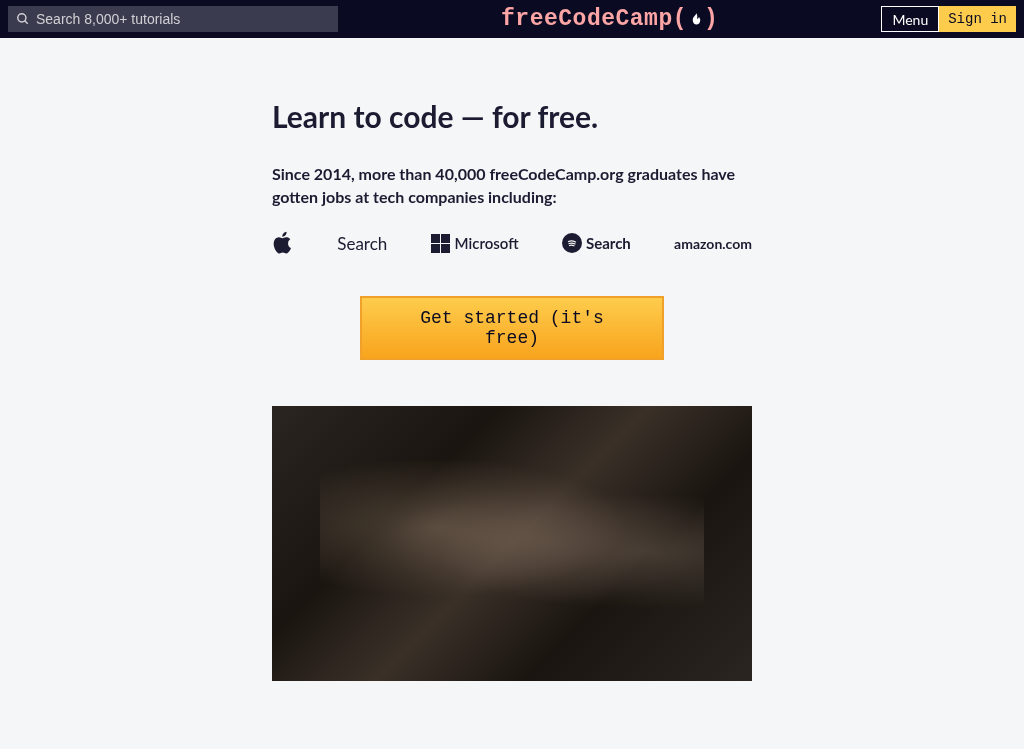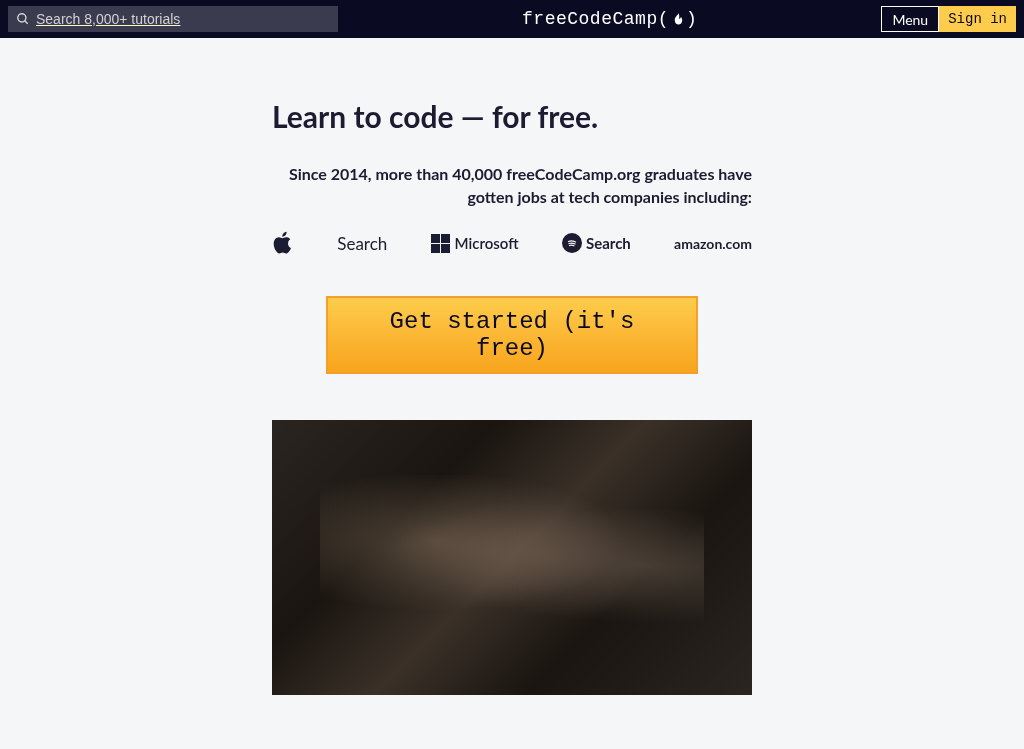--- a/index.html
+++ b/index.html
@@ -38,36 +38,35 @@
     .search-icon {
       color: #d0d0d5;
       margin-right: 6px;
       font-size: 14px;
       display: flex;
       align-items: center;
     }
     .search-input {
       background: transparent;
       border: none;
-      color: #fef9c3;
+      color: #5eead4;
       font-size: 14px;
       outline: none;
       width: 100%;
-      text-decoration: underline;
     }
     .search-input::placeholder {
       color: #d0d0d5;
     }
     .nav-center {
       display: flex;
       align-items: center;
       font-family: 'Courier New', monospace;
-      color: #ffffff;
-      font-size: 18px;
-      font-weight: normal;
+      color: #fca5a5;
+      font-size: 23px;
+      font-weight: bold;
       letter-spacing: 0.5px;
     }
     .fire-icon {
       display: inline-flex;
       align-items: center;
       justify-content: center;
       margin-left: 2px;
     }
     .nav-right {
       display: flex;
@@ -111,21 +110,21 @@
       margin-bottom: 28px;
       text-align: left;
     }
     .subheading {
       font-size: 16px;
       font-weight: 700;
       color: #1b1b32;
       margin-top: 18px;
       margin-bottom: 22px;
       line-height: 1.45;
-      text-align: right;
+      text-align: left;
     }
     .company-logos {
       display: flex;
       align-items: center;
       justify-content: space-between;
       margin-bottom: 40px;
     }
     .company-logo {
       display: flex;
       align-items: center;
@@ -167,26 +166,26 @@
     }
     .company-logo.amazon-logo {
       font-size: 14px;
       font-weight: 700;
     }
     .cta-button {
       background: linear-gradient(to bottom, #fecc4c, #f8a41d);
       border: 2px solid #f1a02a;
       color: #0a0a23;
       font-family: 'Courier New', monospace;
-      font-size: 24px;
+      font-size: 18px;
       padding: 10px 30px;
       cursor: pointer;
       display: block;
       margin: 0 auto 46px;
-      width: 372px;
+      width: 304px;
       text-align: center;
     }
     .hero-image {
       width: 480px;
       height: 275px;
       background: linear-gradient(135deg, #2a2520 0%, #1a1510 30%, #3a3028 50%, #1a1510 70%, #2a2520 100%);
       position: relative;
       overflow: hidden;
     }
     .hero-image::before {

